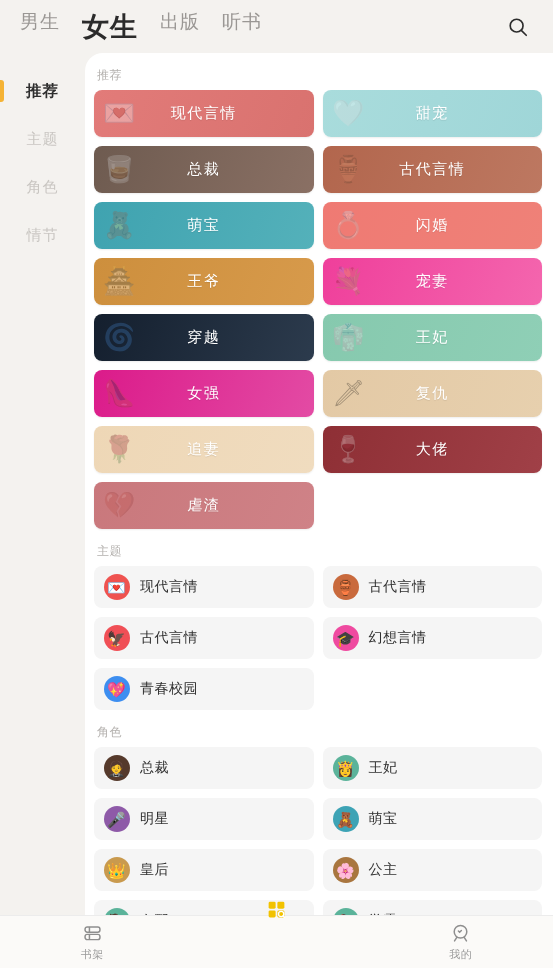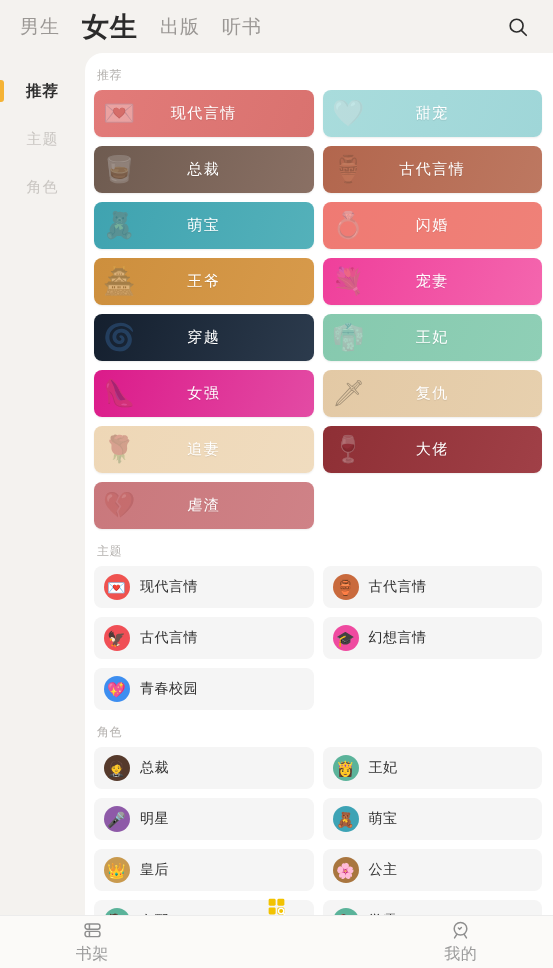--- a/index.html
+++ b/index.html
@@ -20,21 +20,21 @@
   .header {
     height: 53px;
     flex: 0 0 53px;
     display: flex;
     align-items: center;
     padding: 0 18px 0 20px;
     background: #f4f2ef;
     position: relative;
     z-index: 5;
   }
-  .cat-tabs { display: flex; align-items: center; gap: 22px; }
+  .cat-tabs { display: flex; align-items: flex-start; gap: 22px; }
   .cat-tab {
     font-size: 19px;
     color: #9a9794;
     letter-spacing: 1px;
     cursor: pointer;
     white-space: nowrap;
   }
   .cat-tab.active {
     color: #2b2b2b;
     font-size: 27px;
@@ -194,21 +194,21 @@
     align-items: center;
     justify-content: center;
     gap: 3px;
     cursor: pointer;
   }
   .tab .tab-ico {
     height: 21px;
     display: flex; align-items: center; justify-content: center;
   }
   .tab .tab-label {
-    font-size: 16px;
+    font-size: 11px;
     color: #9b9b9b;
     letter-spacing: 0.5px;
   }
   .tab.active .tab-label { color: #3a3a3a; font-weight: bold; margin-top: 48px; }
 </style>
 </head>
 <body>
 
 <div id="app">
 
@@ -233,20 +233,23 @@
     <div class="rail">
       <div class="rail-item active">
         <span class="rail-marker"></span>
         <span>推荐</span>
       </div>
       <div class="rail-item">
         <span>主题</span>
       </div>
       <div class="rail-item">
         <span>角色</span>
+      </div>
+      <div class="rail-item">
+        <span>情节</span>
       </div>
     </div>
 
     <div class="panel">
       <div class="panel-scroll">
 
         <div class="section-title">推荐</div>
         <div class="rec-grid" id="rec-grid">
             <div class="rec-card" style="background: linear-gradient(110deg, rgb(226, 123, 121) 0%, rgb(217, 114, 111) 100%);">
               <div class="rec-art">💌</div>

